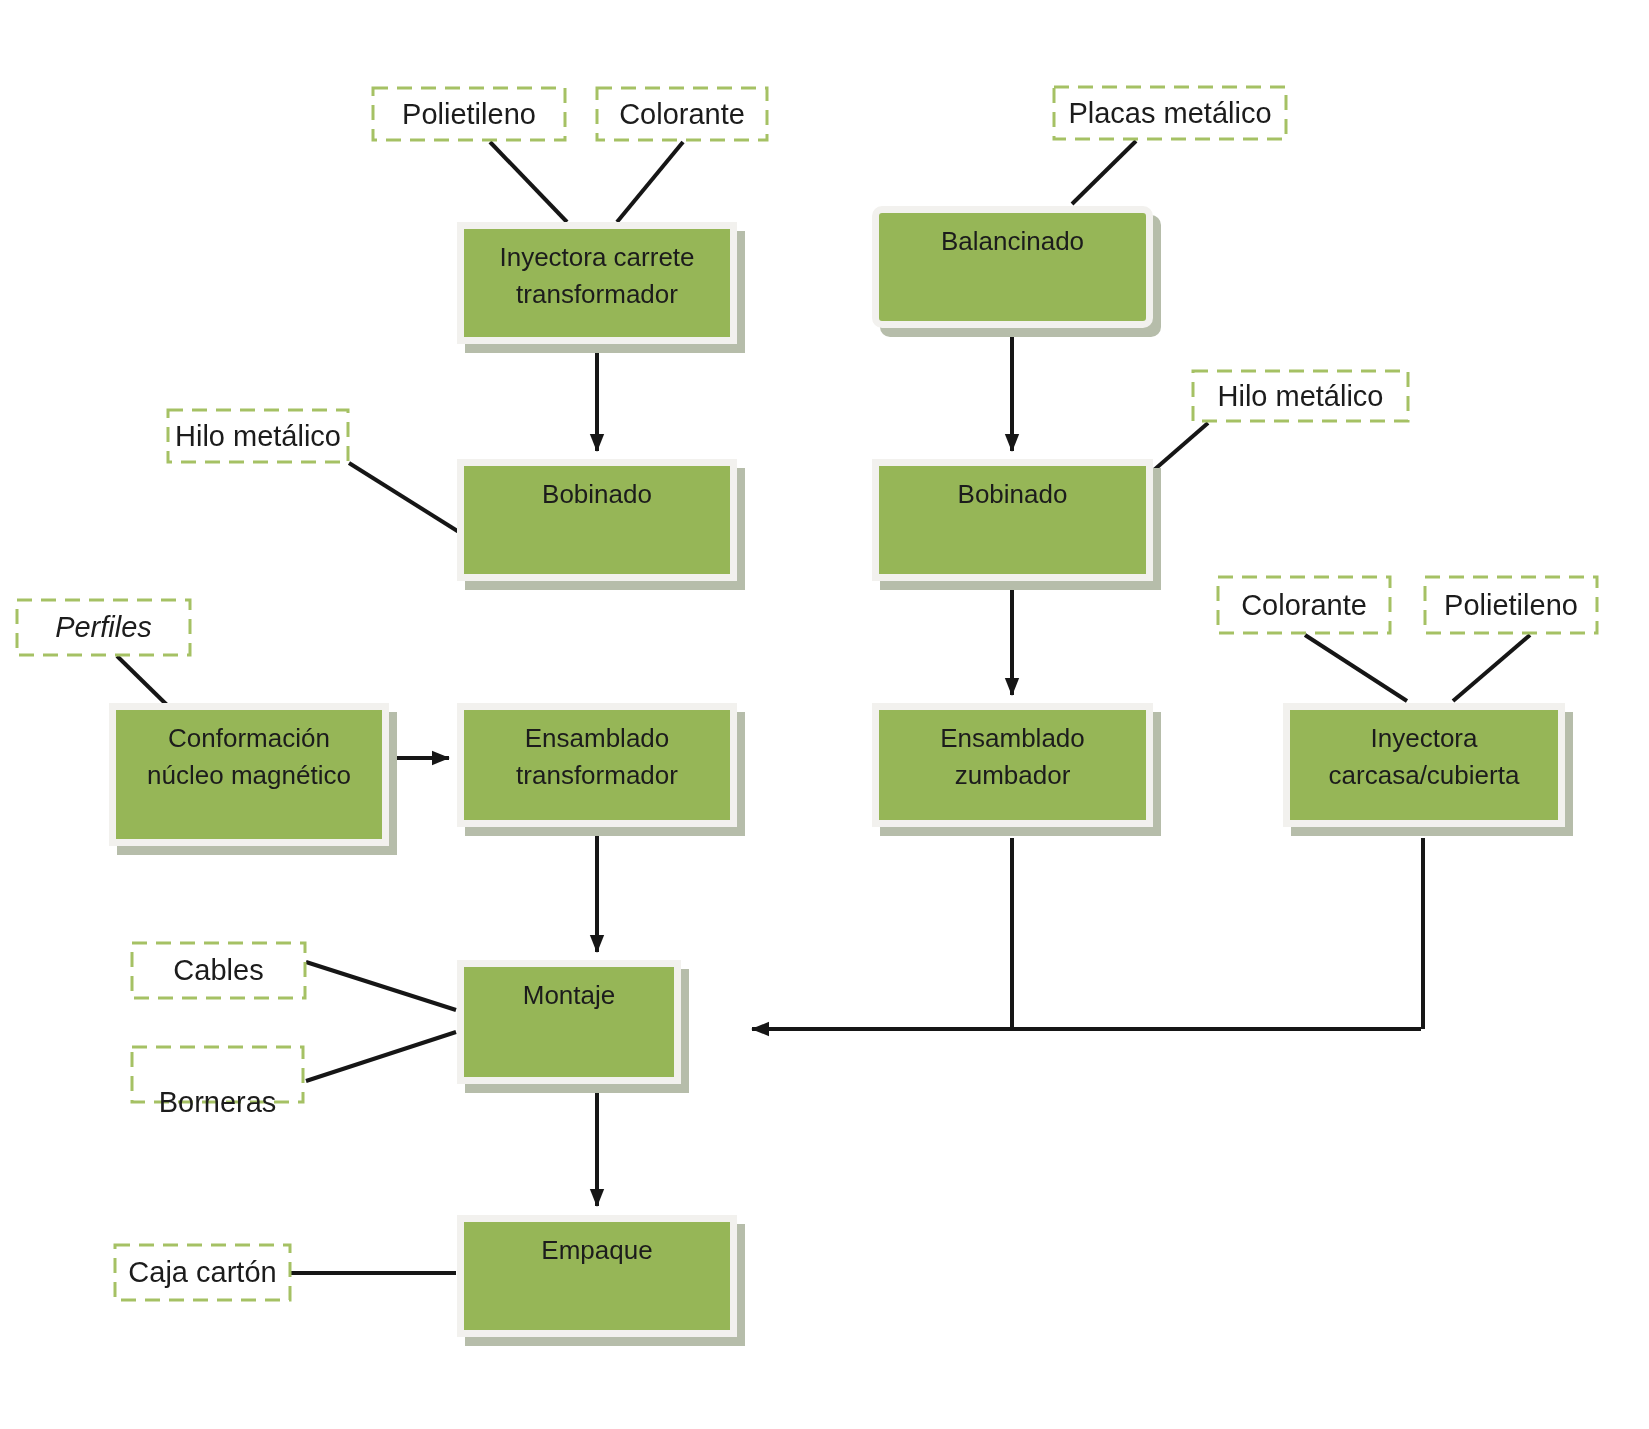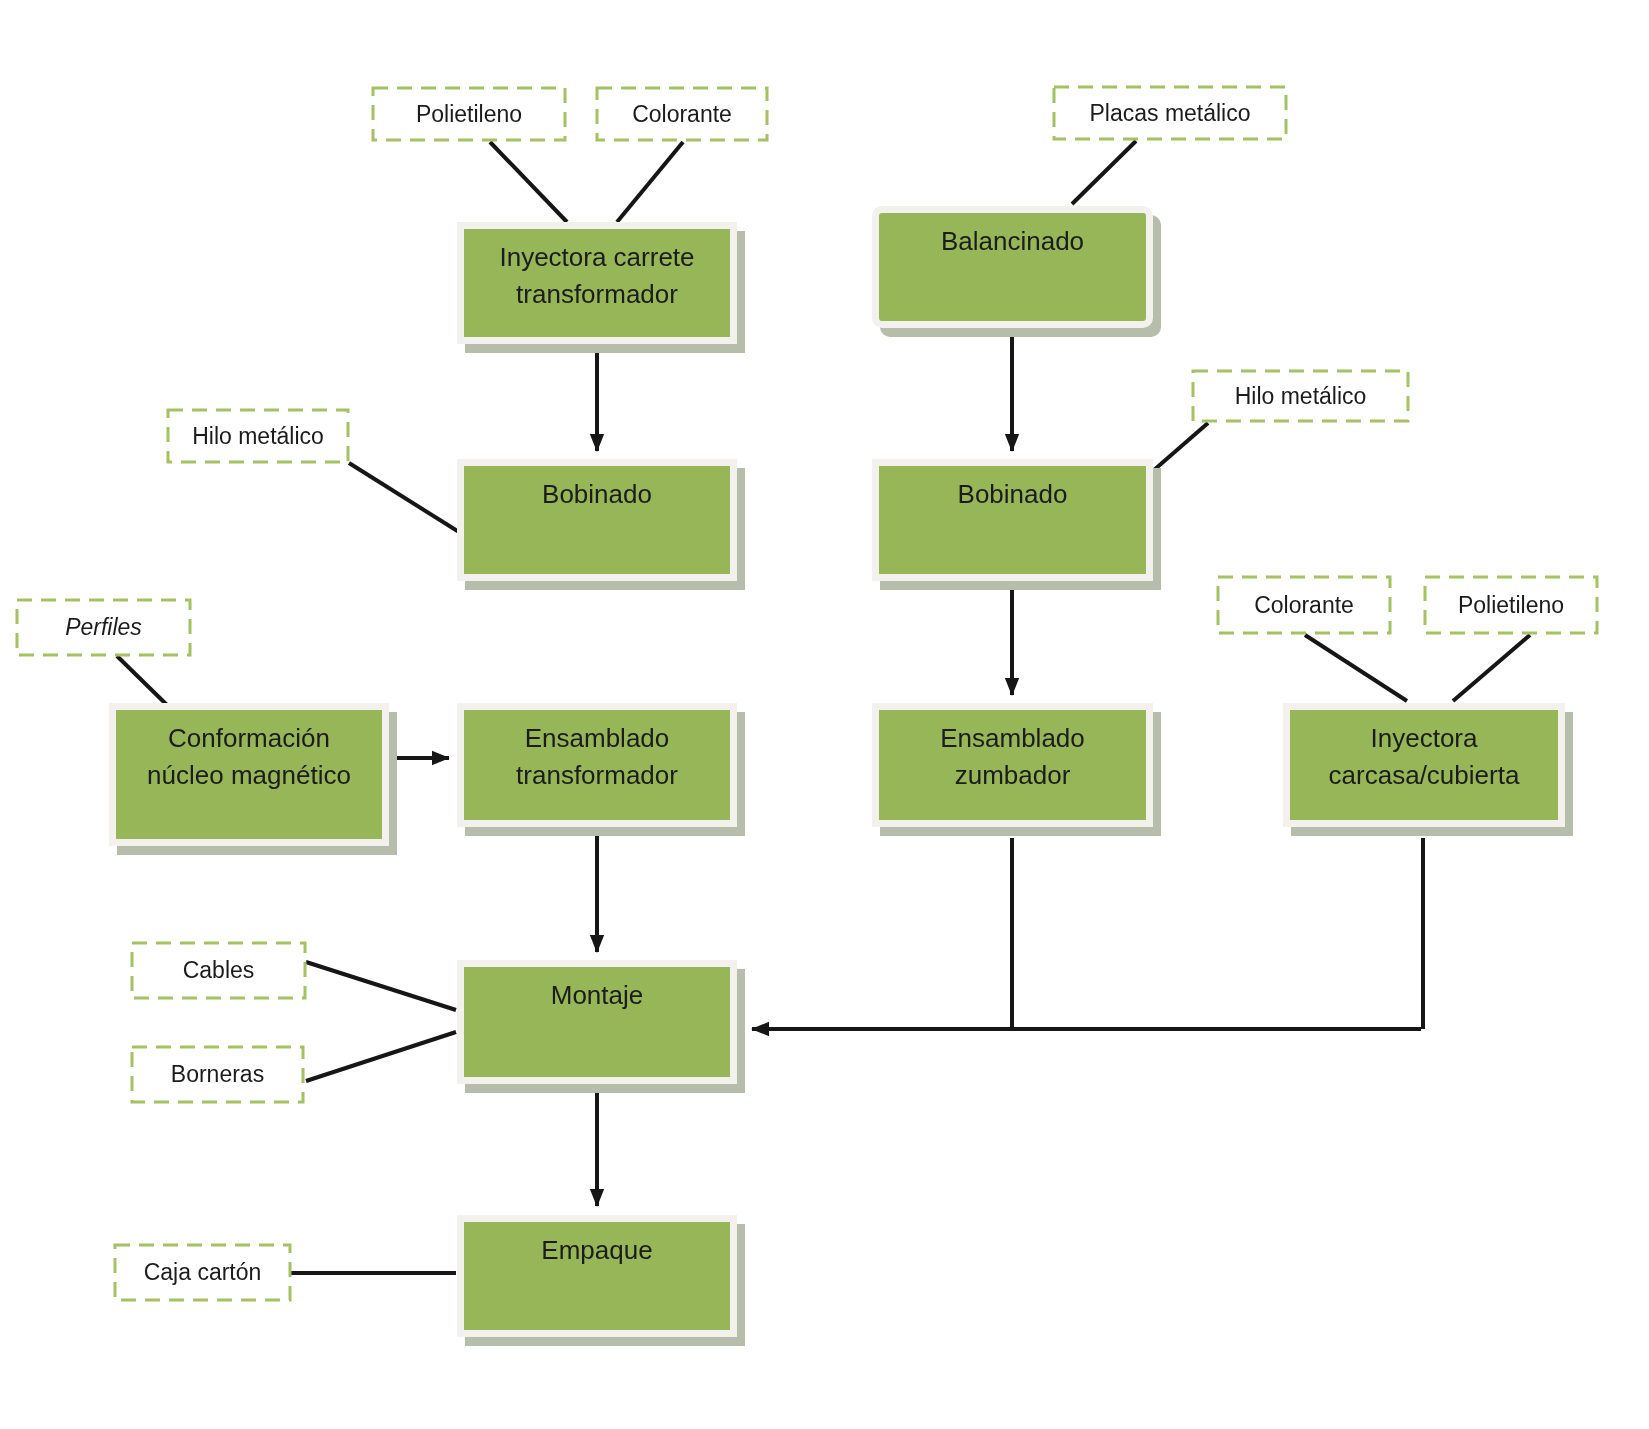--- a/index.html
+++ b/index.html
@@ -23,21 +23,21 @@
   .process-label{
     display:block;width:100%;box-sizing:border-box;
     padding-top:10px;text-align:center;
     font-size:26px;line-height:37px;
     color:var(--text,#1c1c1c);
     white-space:pre-line;
   }
   .material-label{
     position:absolute;z-index:2;box-sizing:border-box;
     display:flex;align-items:center;justify-content:center;
-    font-size:23px;color:var(--text,#1b1b1b);
+    font-size:29px;color:var(--text,#1b1b1b);
     white-space:nowrap;
   }
 </style>
 </head>
 <body>
 
 <div id="stage" style="--fill: #96b657; --frame: #f2f1ee; --shadow: #b6bdaa; --dash: #a5c164; --line: #161616; --text: #1c1c1c; background: rgb(255, 255, 255);">
   <svg id="edges-svg" viewBox="0 0 1649 1429" xmlns="http://www.w3.org/2000/svg">
     <defs>
       <marker id="arrowhead" viewBox="0 0 10 8" refX="9.5" refY="4" markerWidth="4.5" markerHeight="6" orient="auto-start-reverse">
@@ -79,21 +79,21 @@
 
 <div class="material-label" style="left: 373px; top: 88px; width: 192px; height: 52px;">Polietileno</div>
     <div class="material-label" style="left: 597px; top: 88px; width: 170px; height: 52px;">Colorante</div>
     <div class="material-label" style="left: 1054px; top: 87px; width: 232px; height: 52px;">Placas metálico</div>
     <div class="material-label" style="left: 168px; top: 410px; width: 180px; height: 52px;">Hilo metálico</div>
     <div class="material-label" style="left: 1193px; top: 371px; width: 215px; height: 50px;">Hilo metálico</div>
     <div class="material-label" style="left: 17px; top: 600px; width: 173px; height: 55px; font-style: italic;">Perfiles</div>
     <div class="material-label" style="left: 1218px; top: 577px; width: 172px; height: 56px;">Colorante</div>
     <div class="material-label" style="left: 1425px; top: 577px; width: 172px; height: 56px;">Polietileno</div>
     <div class="material-label" style="left: 132px; top: 943px; width: 173px; height: 55px;">Cables</div>
-    <div class="material-label" style="left: 132px; top: 1047px; width: 171px; height: 55px;">Borneras</div>
+    <div class="material-label" style="left: 132px; top: 1075px; width: 171px; height: 55px;">Borneras</div>
     <div class="material-label" style="left: 115px; top: 1245px; width: 175px; height: 55px;">Caja cartón</div>
     <div class="process-node" style="left: 457px; top: 222px; width: 280px; height: 122px;">
       <span class="process-label">Inyectora carrete
 transformador</span>
     </div>
     <div class="process-node" style="left: 872px; top: 206px; width: 281px; height: 122px; border-radius: 10px;">
       <span class="process-label">Balancinado</span>
     </div>
     <div class="process-node" style="left: 457px; top: 459px; width: 280px; height: 122px;">
       <span class="process-label">Bobinado</span>
@@ -110,19 +110,19 @@
 transformador</span>
     </div>
     <div class="process-node" style="left: 872px; top: 703px; width: 281px; height: 124px;">
       <span class="process-label">Ensamblado
 zumbador</span>
     </div>
     <div class="process-node" style="left: 1283px; top: 703px; width: 282px; height: 124px;">
       <span class="process-label">Inyectora
 carcasa/cubierta</span>
     </div>
-    <div class="process-node" style="left: 457px; top: 960px; width: 280px; height: 124px;">
+    <div class="process-node" style="left: 457px; top: 960px; width: 224px; height: 124px;">
       <span class="process-label">Montaje</span>
     </div>
     <div class="process-node" style="left: 457px; top: 1215px; width: 280px; height: 122px;">
       <span class="process-label">Empaque</span>
     </div>
   </div>
 
 </body></html>

